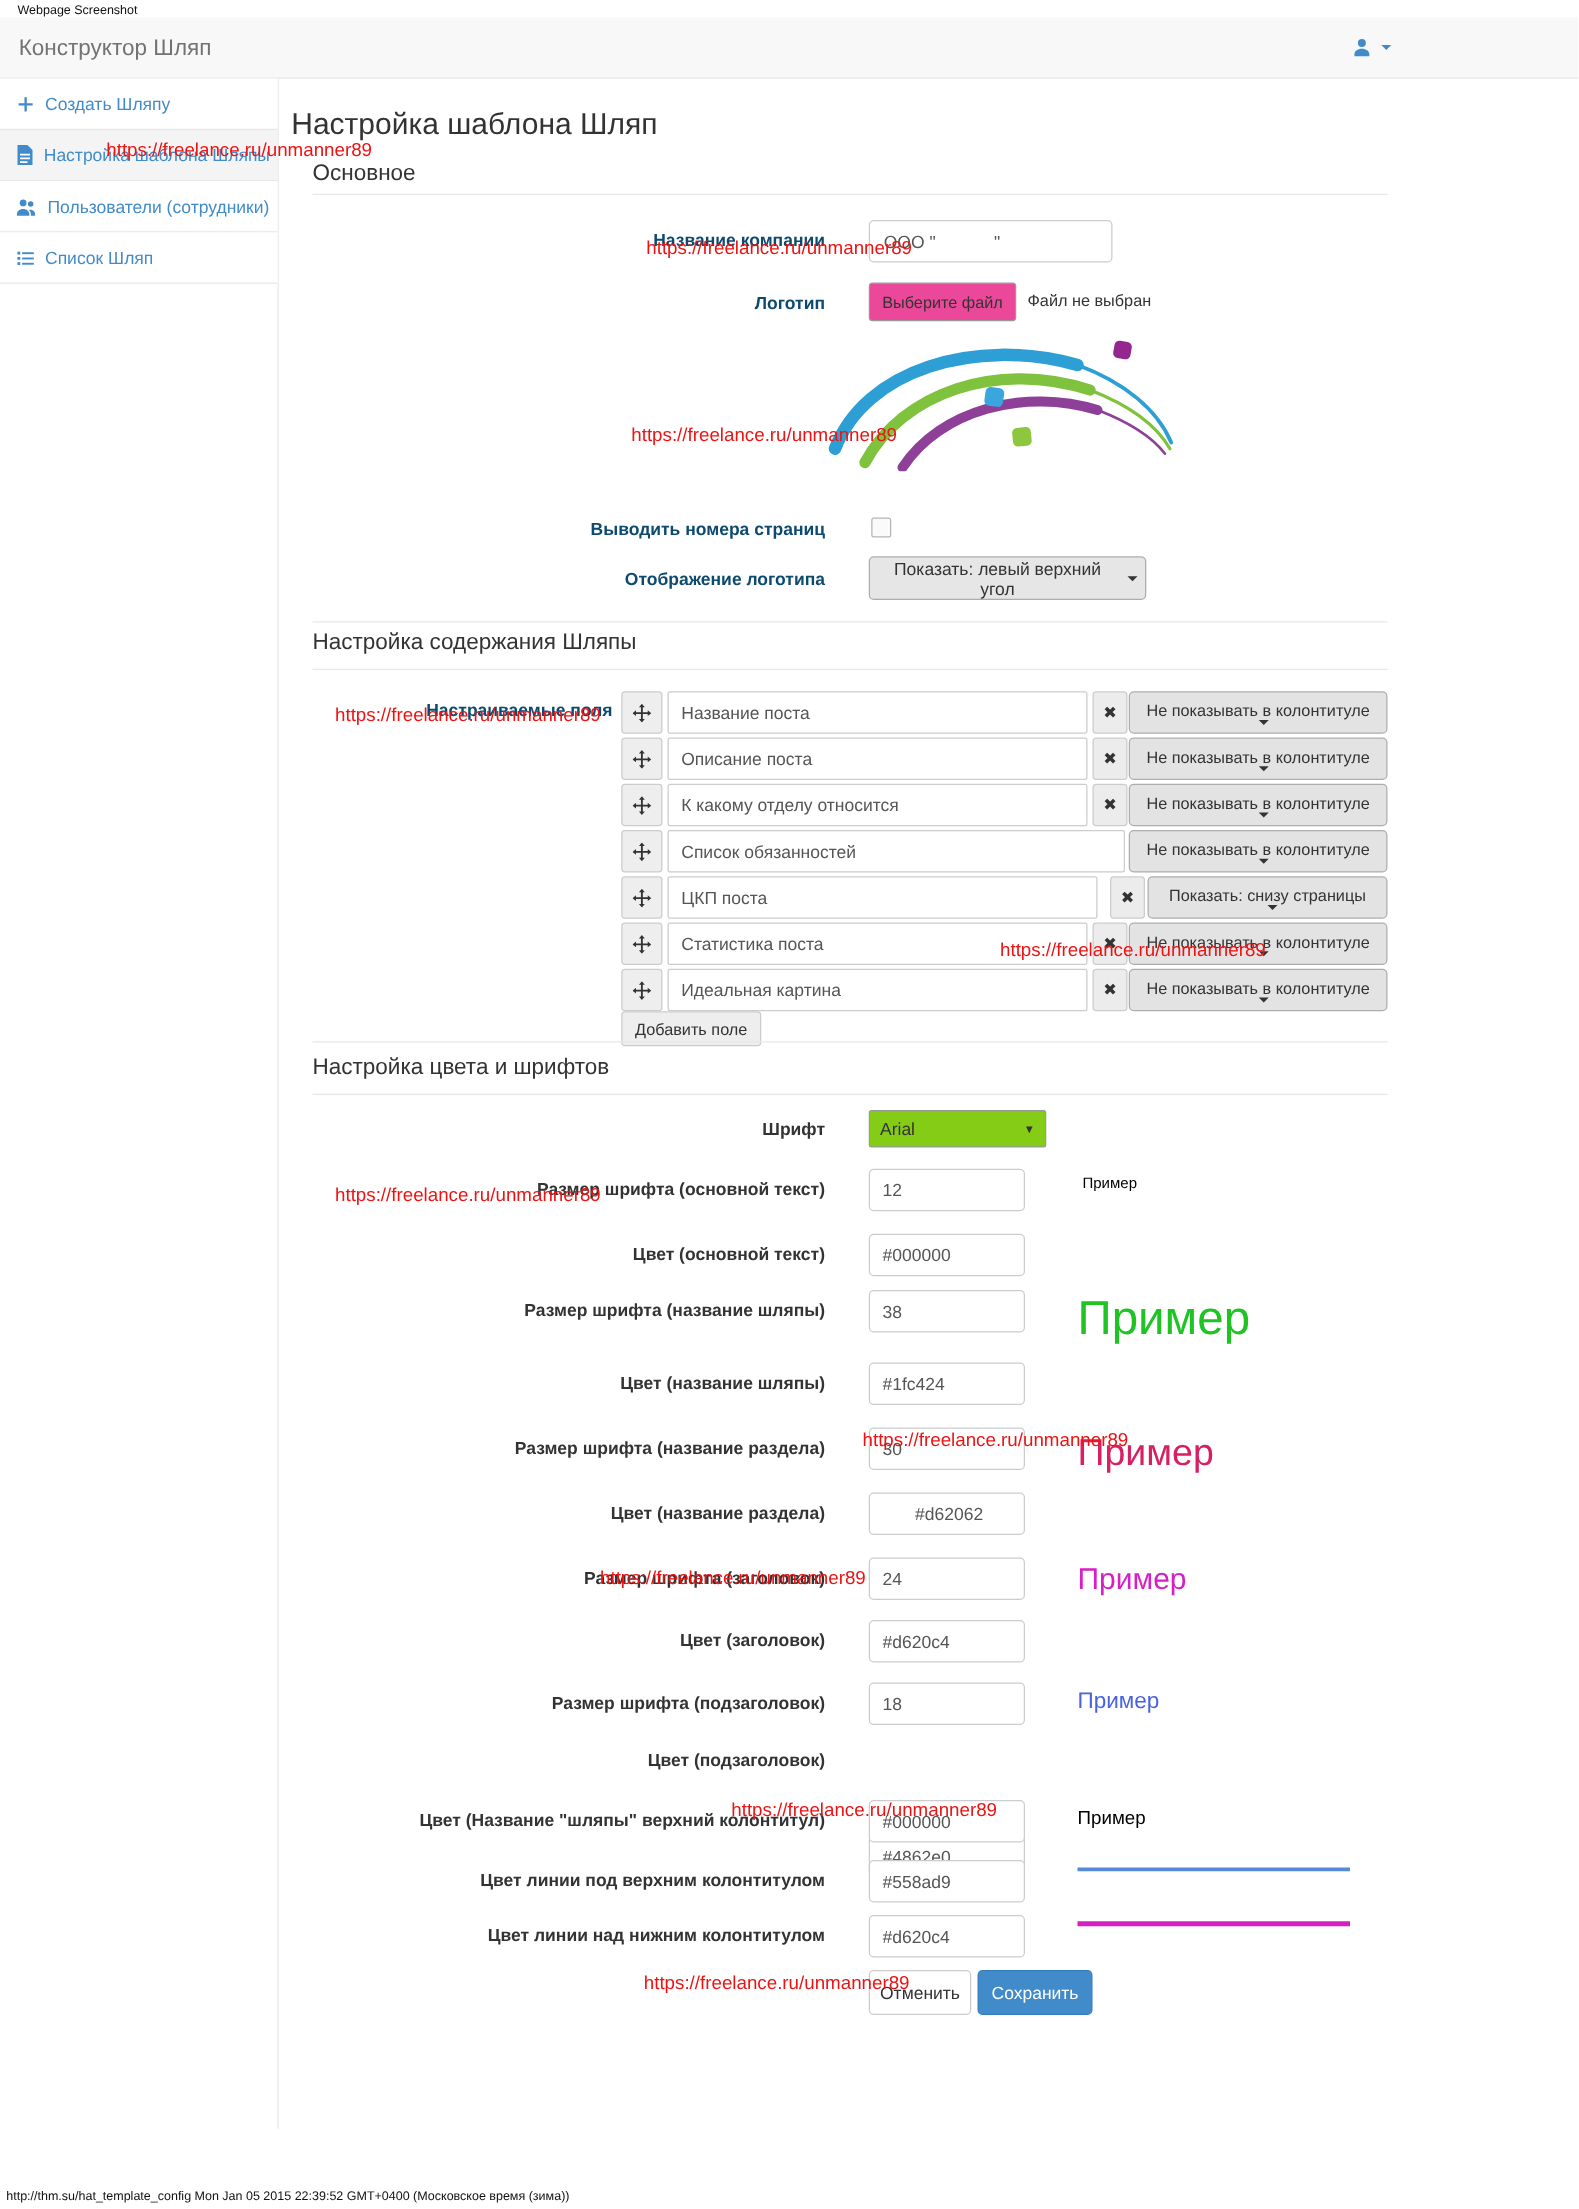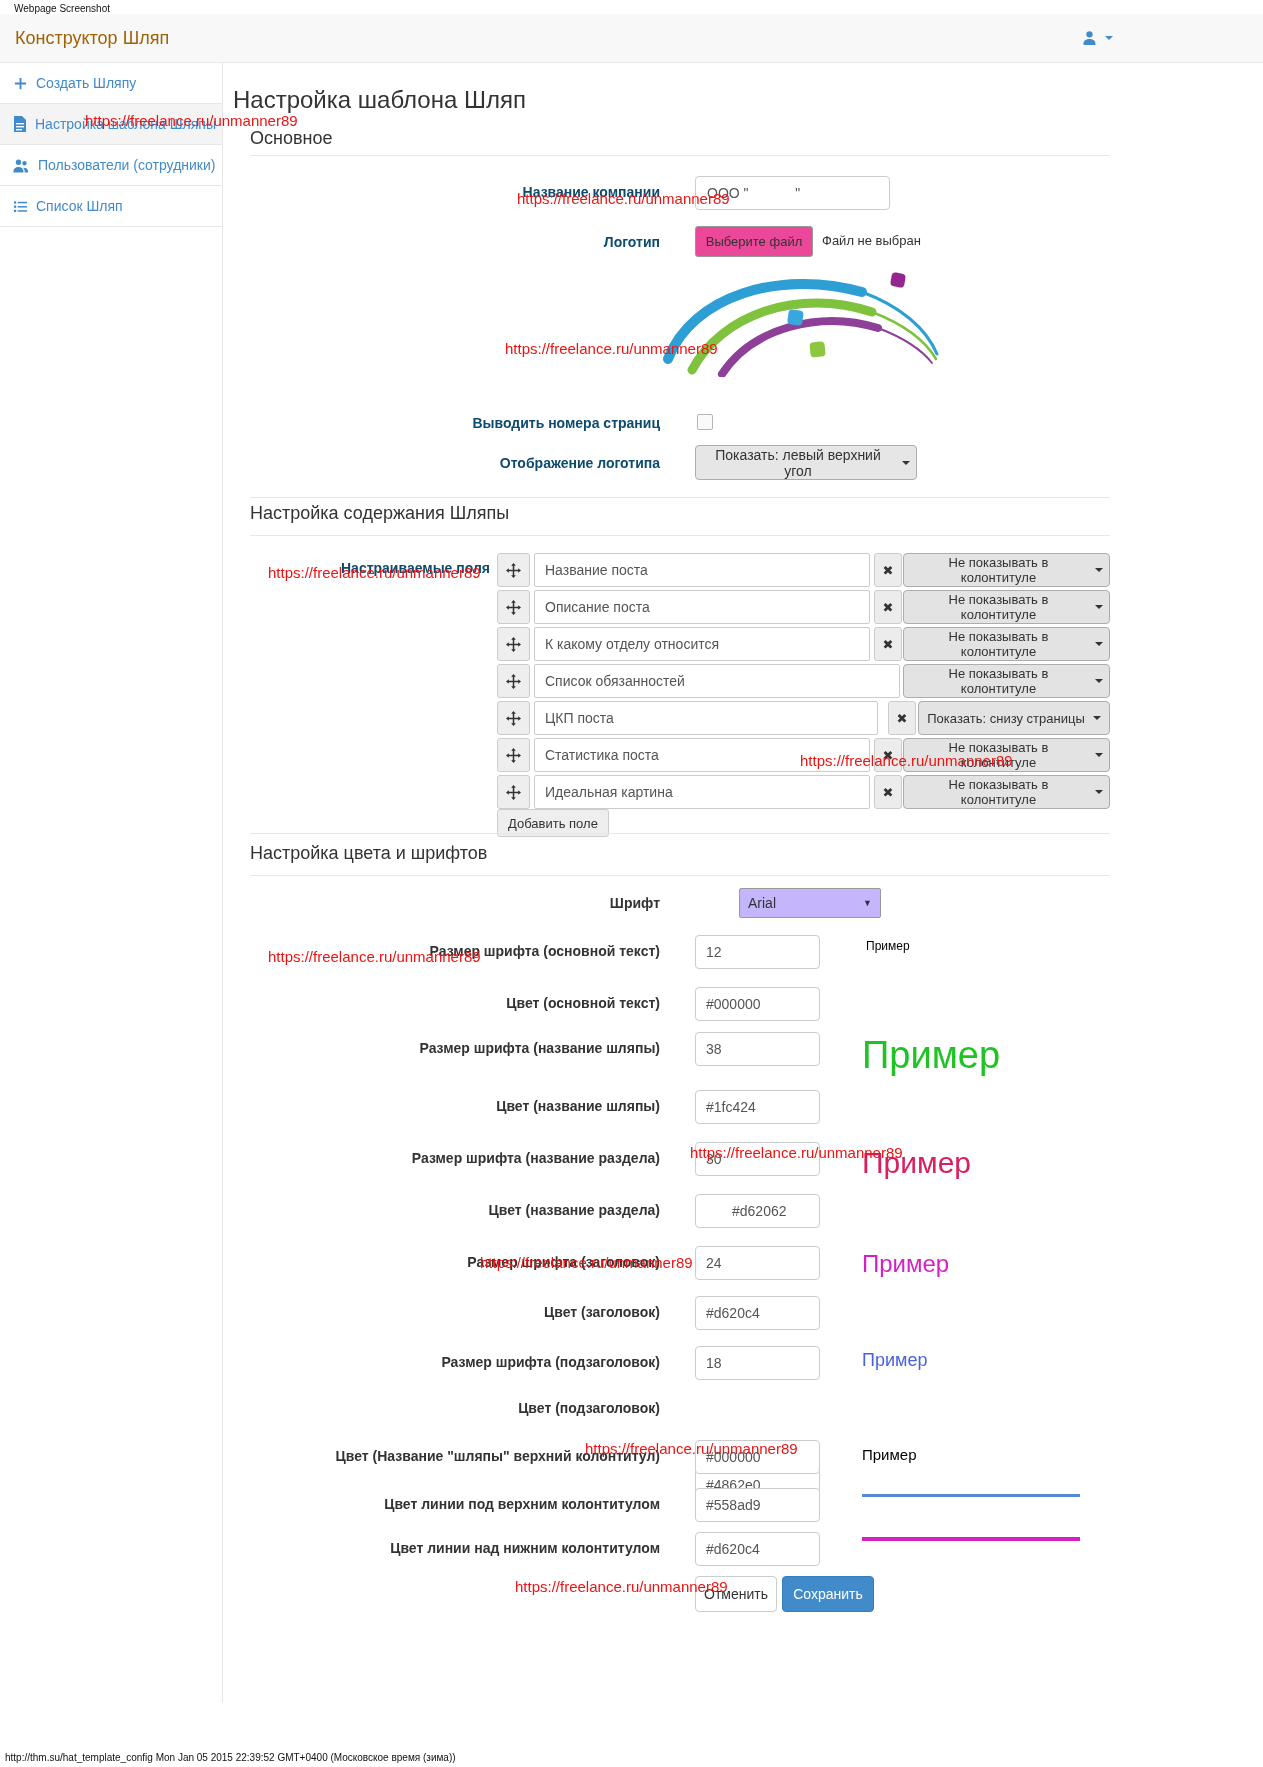--- a/index.html
+++ b/index.html
@@ -2,21 +2,21 @@
 <html><head>
 <meta charset="utf-8">
 <style>
   html,body{margin:0;padding:0;background:#fff;}
   .page{position:relative;width:1263px;height:1767px;background:#fff;overflow:hidden;
         font-family:"Liberation Sans","DejaVu Sans",sans-serif;color:#333;}
   .tinytext{position:absolute;font-size:10px;color:#111;}
   
   .navbar{position:absolute;left:0;top:14px;width:1263px;height:48px;background:#f8f8f8;
           border-bottom:1px solid #e7e7e7;}
-  .brand{position:absolute;left:15px;top:14px;font-size:18px;color:#a16207;}
+  .brand{position:absolute;left:15px;top:14px;font-size:18px;color:#737373;}
   .usermenu{position:absolute;right:150px;top:15px;display:flex;align-items:center;gap:7px;cursor:pointer;}
   .caret{display:inline-block;width:0;height:0;border-left:4px solid transparent;
          border-right:4px solid transparent;border-top:4px solid #333;margin-left:8px;vertical-align:middle;}
   .caret.blue{border-top-color:#428bca;margin-left:0;}
   
   .sidebar{position:absolute;left:0;top:63px;width:222px;height:1640px;border-right:1px solid #e7e7e7;background:#fff;}
   .side-item{height:40px;border-bottom:1px solid #e7e7e7;display:flex;align-items:center;
              padding-left:13px;gap:8px;color:#428bca;font-size:14px;cursor:pointer;background:#fff;}
   .side-item.active{background:#f4f4f4;}
   .side-item svg{flex:0 0 auto;}
@@ -37,30 +37,30 @@
   .frow{position:absolute;left:497px;height:34px;width:613px;}
   .handle{position:absolute;left:0;top:0;width:33px;height:34px;background:#eee;border:1px solid #ccc;
           border-radius:3px;box-sizing:border-box;display:flex;align-items:center;justify-content:center;cursor:move;}
   .finp{position:absolute;top:0;height:34px;border:1px solid #ccc;border-radius:2px;background:#fff;
         font-family:inherit;font-size:14px;color:#555;padding:0 10px;box-sizing:border-box;}
   .xbtn{position:absolute;top:0;width:28px;height:34px;background:#ececec;border:1px solid #ccc;border-radius:3px;
         box-sizing:border-box;font-size:13px;font-weight:bold;color:#333;display:flex;align-items:center;
         justify-content:center;cursor:pointer;font-family:inherit;}
   .drop{position:absolute;top:0;height:34px;background:#e3e3e3;border:1px solid #adadad;border-radius:4px;
         box-sizing:border-box;font-size:13px;color:#333;display:flex;align-items:center;justify-content:center;
-        cursor:pointer;font-family:inherit;}
+        cursor:pointer;font-family:inherit;flex-direction:column;}
   .addbtn{position:absolute;left:497px;top:809px;height:28px;padding:0 10px;background:#eee;border:1px solid #ccc;
           border-radius:3px;font-size:13px;color:#333;font-family:inherit;cursor:pointer;}
   
   .slbl{position:absolute;left:250px;width:410px;text-align:right;font-size:14px;font-weight:bold;color:#333;}
   .sinp{position:absolute;left:695px;width:125px;height:34px;border:1px solid #ccc;border-radius:4px;
         font-family:inherit;font-size:14px;color:#555;padding:0 10px;box-sizing:border-box;}
   .selectbox{position:absolute;left:695px;top:888px;width:142px;height:30px;border:1px solid #999;border-radius:2px;
-             background:#c4b5fd;font-size:14px;color:#333;display:flex;align-items:center;padding:0 8px;
-             box-sizing:border-box;justify-content:space-between;cursor:pointer;margin-left:44px;}
+             background:#84cc16;font-size:14px;color:#333;display:flex;align-items:center;padding:0 8px;
+             box-sizing:border-box;justify-content:space-between;cursor:pointer;}
   .sample{position:absolute;font-family:"Liberation Sans",sans-serif;line-height:1.15;white-space:nowrap;}
   .sline{position:absolute;width:218px;}
   .cancelbtn{background:#fff;border:1px solid #ccc;color:#333;}
   .savebtn{background:#428bca;border:1px solid #357ebd;color:#fff;}
   .watermark{position:absolute;color:#ed1313;font-size:15px;white-space:nowrap;pointer-events:none;}
   .logoimg{position:absolute;left:640px;top:262px;}
 </style>
 </head>
 <body>
 

